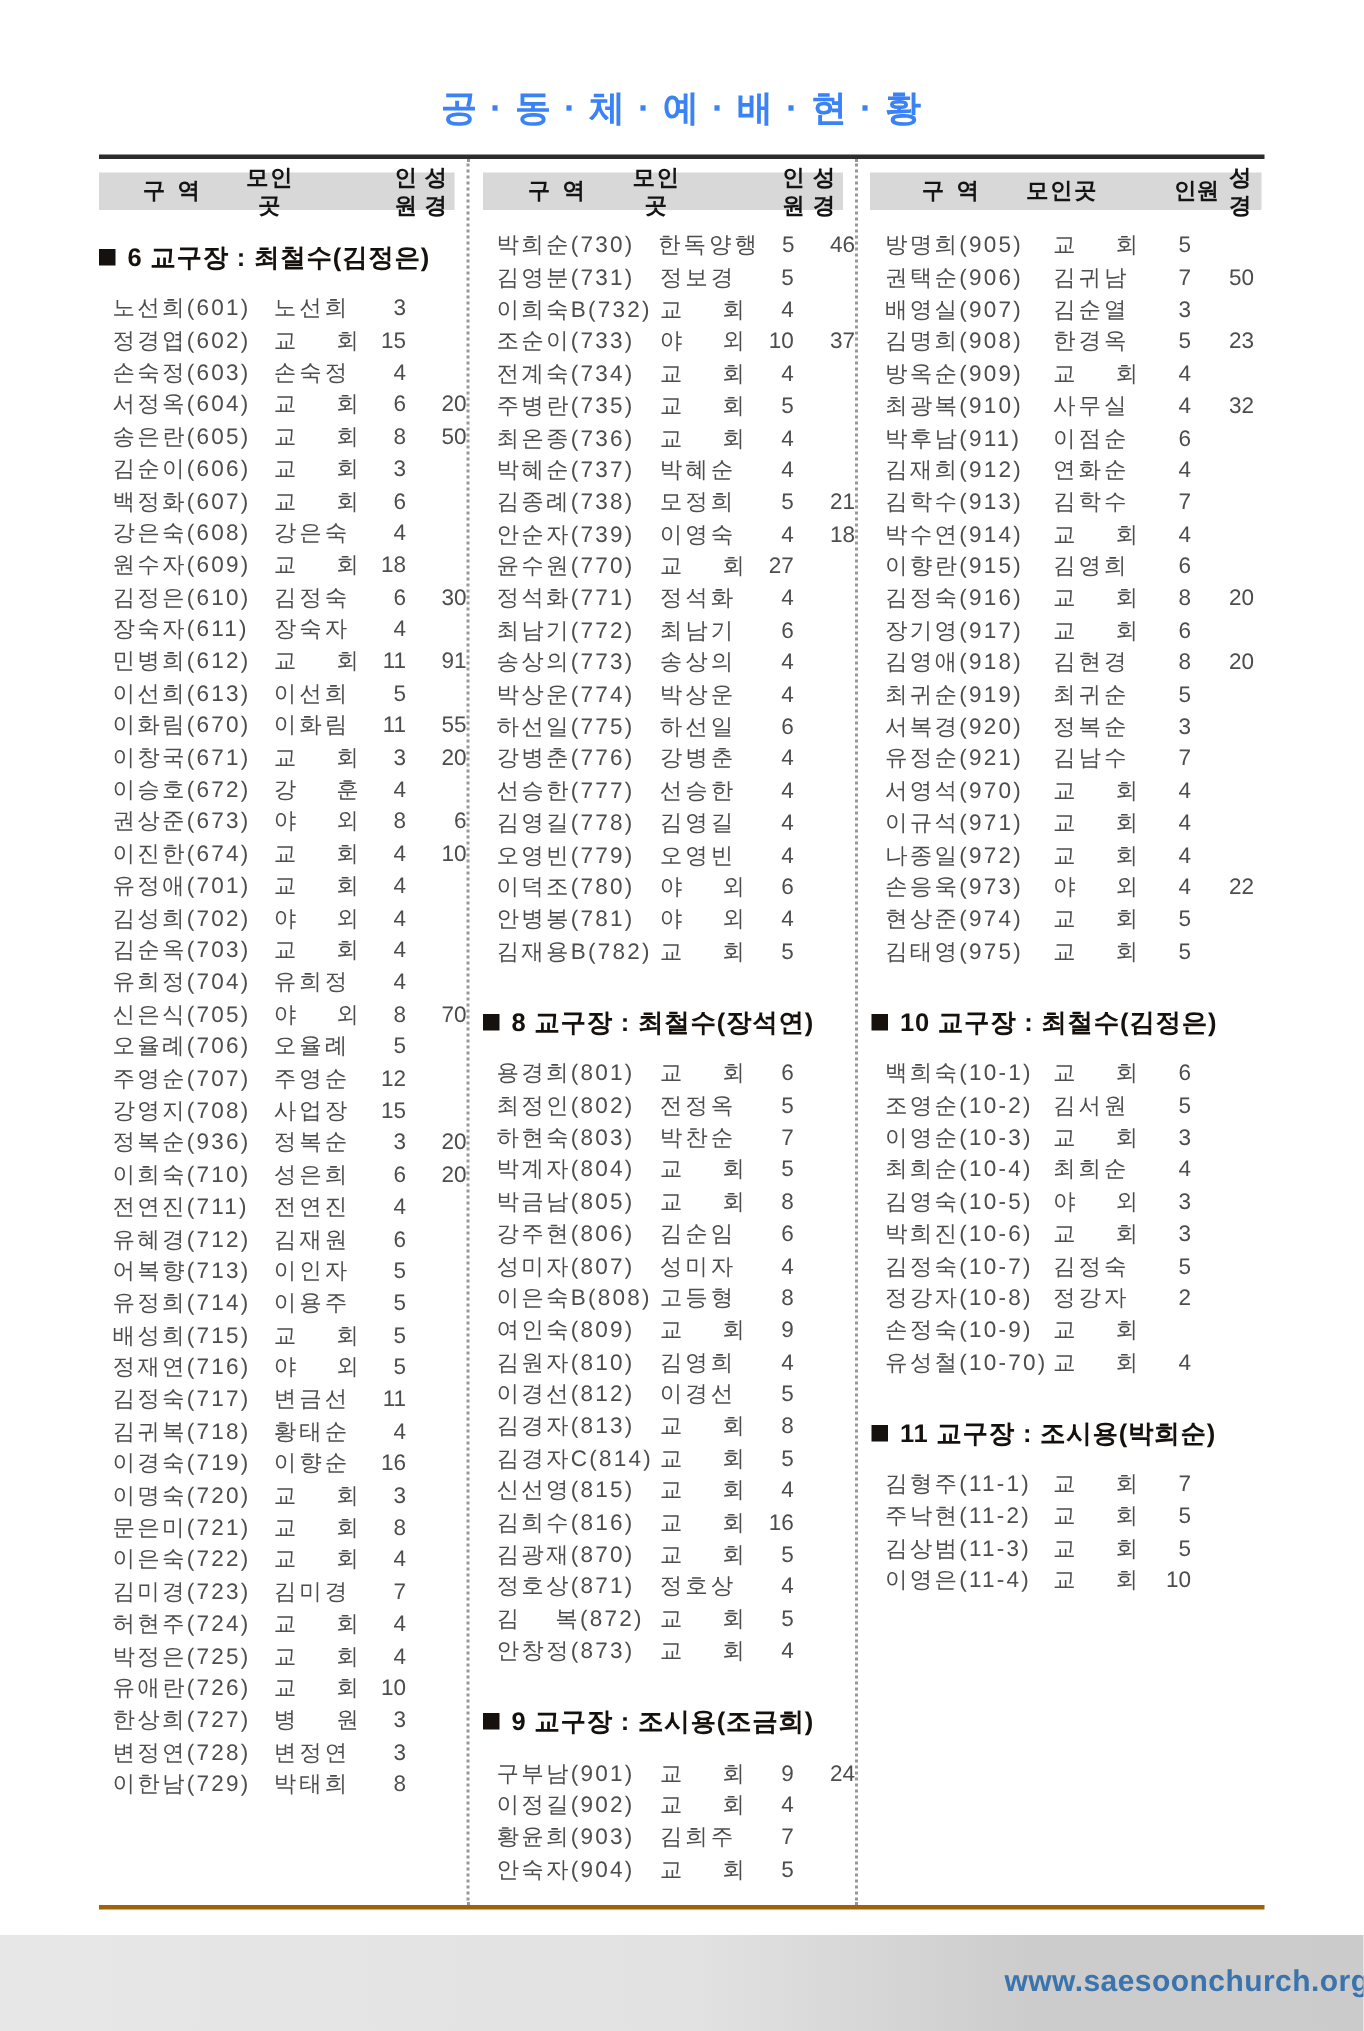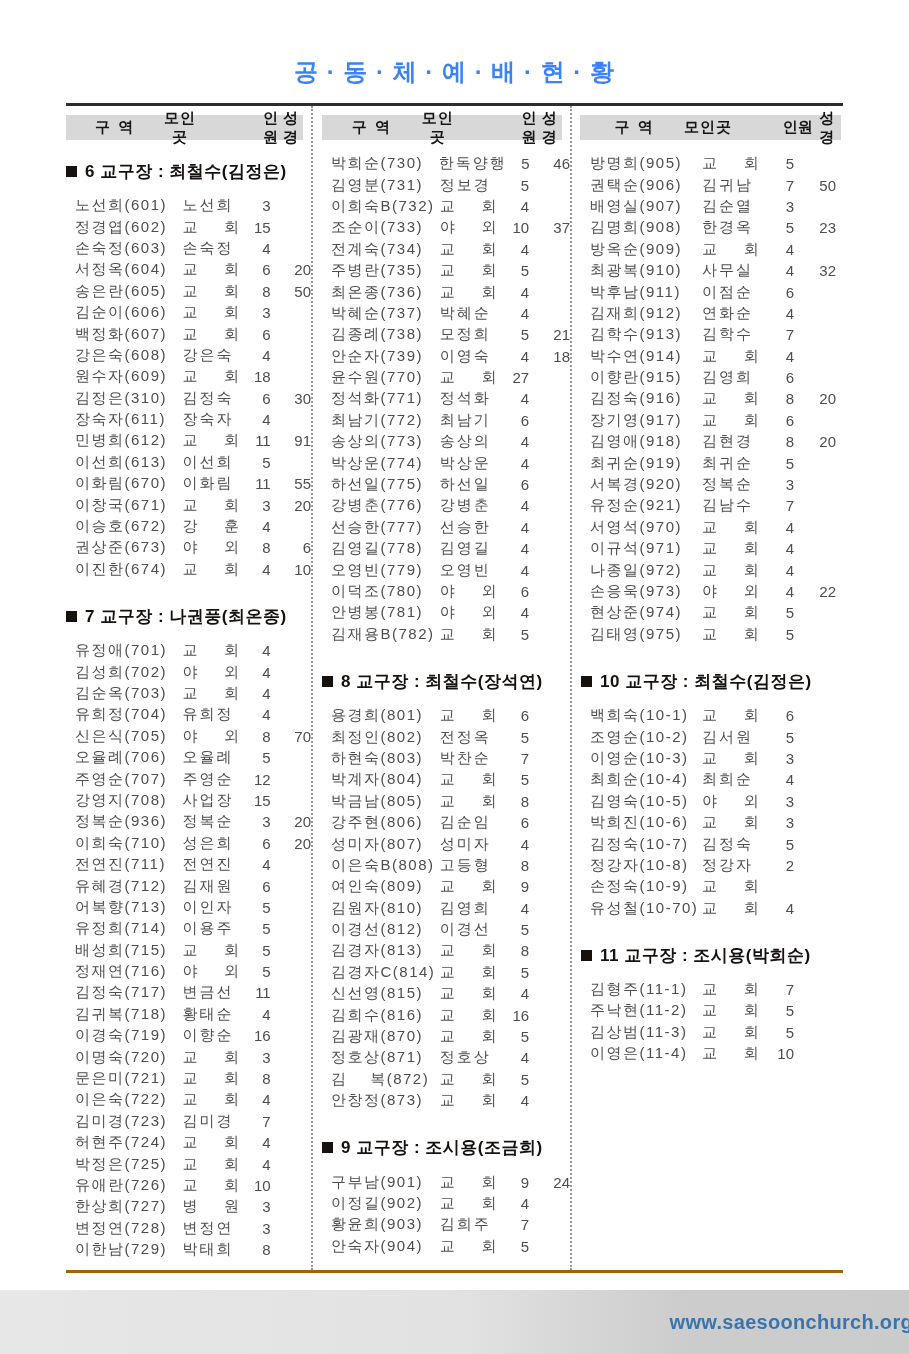--- a/index.html
+++ b/index.html
@@ -134,21 +134,21 @@
   </div>
 
   <div class="row">
     <span class="c-region">원수자(609)</span>
     <span class="c-place">교    회</span>
     <span class="c-count">18</span>
     <span class="c-bible"></span>
   </div>
 
   <div class="row">
-    <span class="c-region">김정은(310)</span>
+    <span class="c-region">김정은(610)</span>
     <span class="c-place">김정숙</span>
     <span class="c-count">6</span>
     <span class="c-bible">30</span>
   </div>
 
   <div class="row">
     <span class="c-region">장숙자(611)</span>
     <span class="c-place">장숙자</span>
     <span class="c-count">4</span>
     <span class="c-bible"></span>
@@ -196,24 +196,20 @@
     <span class="c-bible">6</span>
   </div>
 
   <div class="row">
     <span class="c-region">이진한(674)</span>
     <span class="c-place">교    회</span>
     <span class="c-count">4</span>
     <span class="c-bible">10</span>
   </div>
 
-  <div class="section-heading">
-    <span class="marker"></span>
-    <span>7 교구장 : 나권풍(최온종)</span>
-  </div>
 
   <div class="row">
     <span class="c-region">유정애(701)</span>
     <span class="c-place">교    회</span>
     <span class="c-count">4</span>
     <span class="c-bible"></span>
   </div>
 
   <div class="row">
     <span class="c-region">김성희(702)</span>

